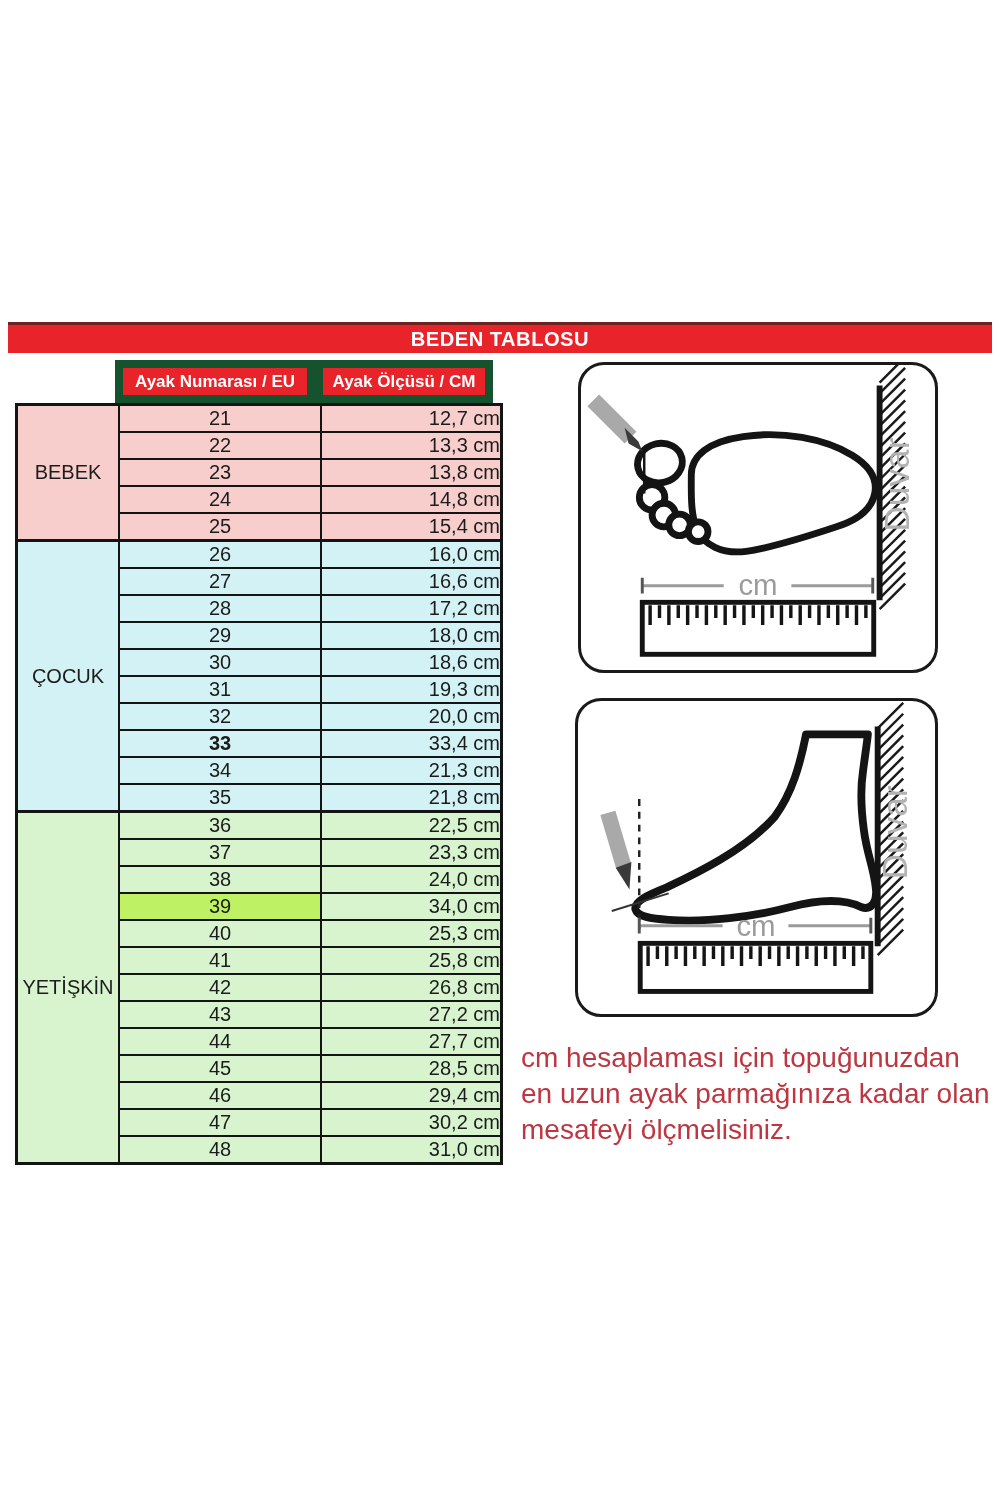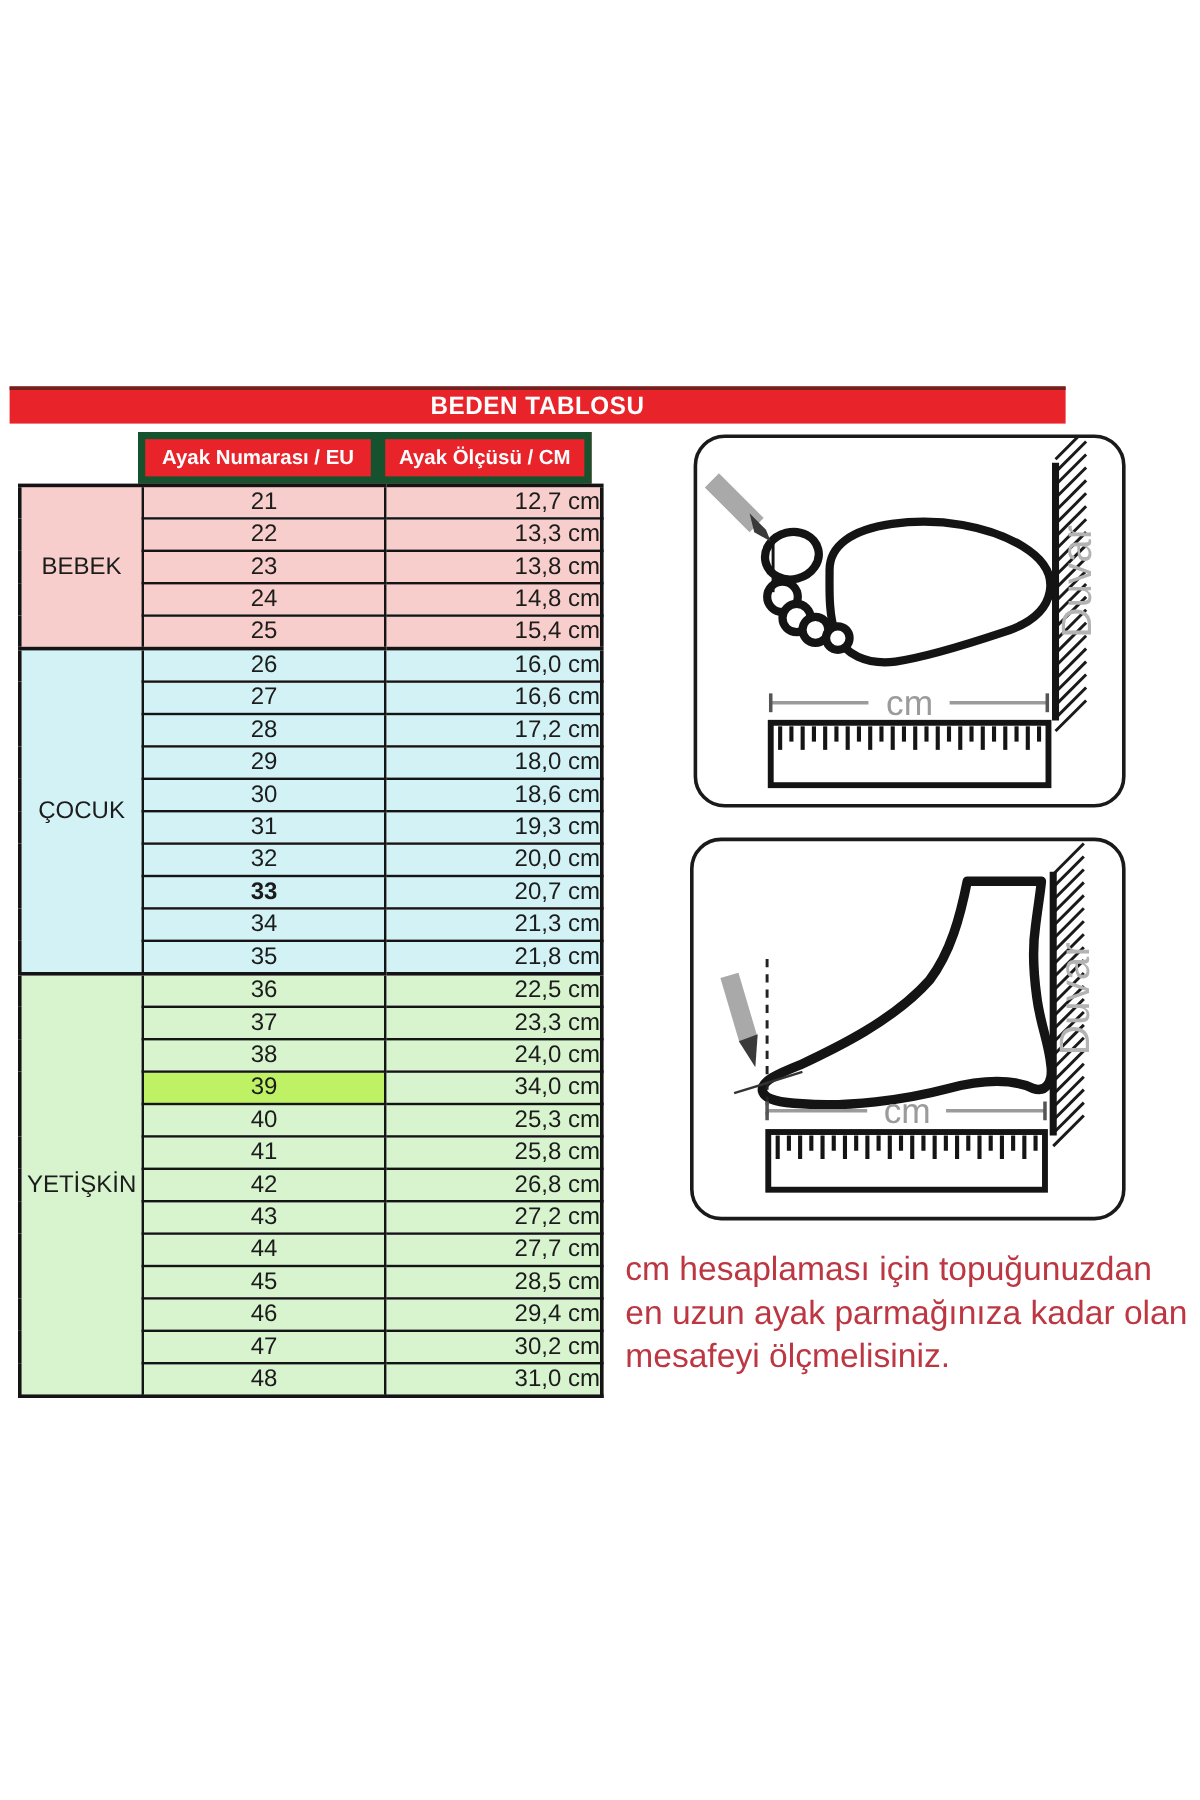--- a/index.html
+++ b/index.html
@@ -2,32 +2,32 @@
 <html><head>
 <meta charset="utf-8">
 <style>
   html,body { margin:0; padding:0; background:#ffffff; }
   .page {
     position:relative; width:1000px; height:1500px; background:#fff;
     font-family:"Liberation Sans", sans-serif; overflow:hidden;
   }
   
   .banner {
-    position:absolute; left:8px; top:322px; width:880px; height:31px;
+    position:absolute; left:8px; top:322px; width:984px; height:31px;
     background:#e8242a; border-top:3px solid #6e2321; box-sizing:border-box;
     display:flex; align-items:center; justify-content:center;
   }
   .banner span {
     color:#fff; font-weight:bold; font-size:21px; letter-spacing:0.5px;
     transform:scaleX(0.96); white-space:nowrap;
   }
   
   .col-header {
     position:absolute; top:360px; height:43px; box-sizing:border-box;
-    background:#e8242a; border:6px solid #14532d;
+    background:#e8242a; border:8px solid #14532d;
     display:flex; align-items:center; justify-content:center;
     color:#fff; font-weight:bold; font-size:17px; white-space:nowrap;
   }
   .col-header.eu { left:115px; width:200px; }
   .col-header.cm { left:315px; width:178px; }
   
   table.size-table {
     position:absolute; left:15px; top:403px;
     border-collapse:collapse; border:3px solid #141414;
     table-layout:fixed; font-size:20px; color:#1c1c1c;
@@ -120,21 +120,21 @@
         <tr>
           <td class="eu-cell" style="background: rgb(210, 242, 245);">31</td>
           <td class="cm-cell" style="background: rgb(210, 242, 245);">19,3 cm</td>
         </tr>
         <tr>
           <td class="eu-cell" style="background: rgb(210, 242, 245);">32</td>
           <td class="cm-cell" style="background: rgb(210, 242, 245);">20,0 cm</td>
         </tr>
         <tr>
           <td class="eu-cell" style="background: rgb(210, 242, 245); font-weight: bold;">33</td>
-          <td class="cm-cell" style="background: rgb(210, 242, 245);">20,7 cm</td>
+          <td class="cm-cell" style="background: rgb(210, 242, 245);">33,4 cm</td>
         </tr>
         <tr>
           <td class="eu-cell" style="background: rgb(210, 242, 245);">34</td>
           <td class="cm-cell" style="background: rgb(210, 242, 245);">21,3 cm</td>
         </tr>
         <tr>
           <td class="eu-cell" style="background: rgb(210, 242, 245);">35</td>
           <td class="cm-cell" style="background: rgb(210, 242, 245);">21,8 cm</td>
         </tr>
         <tr class="group-start">

